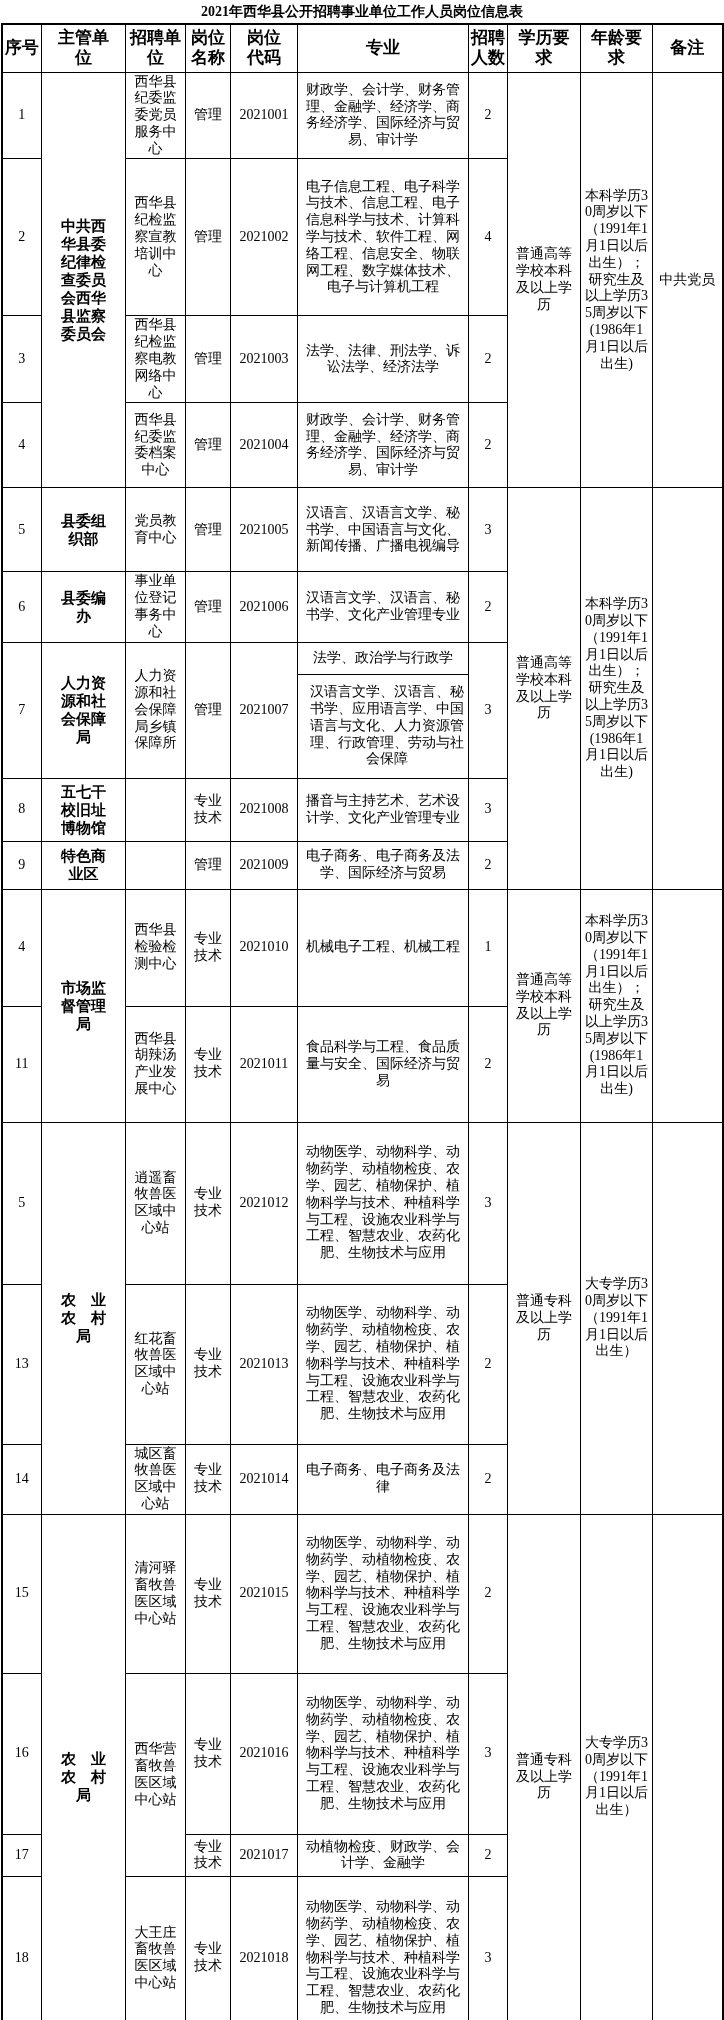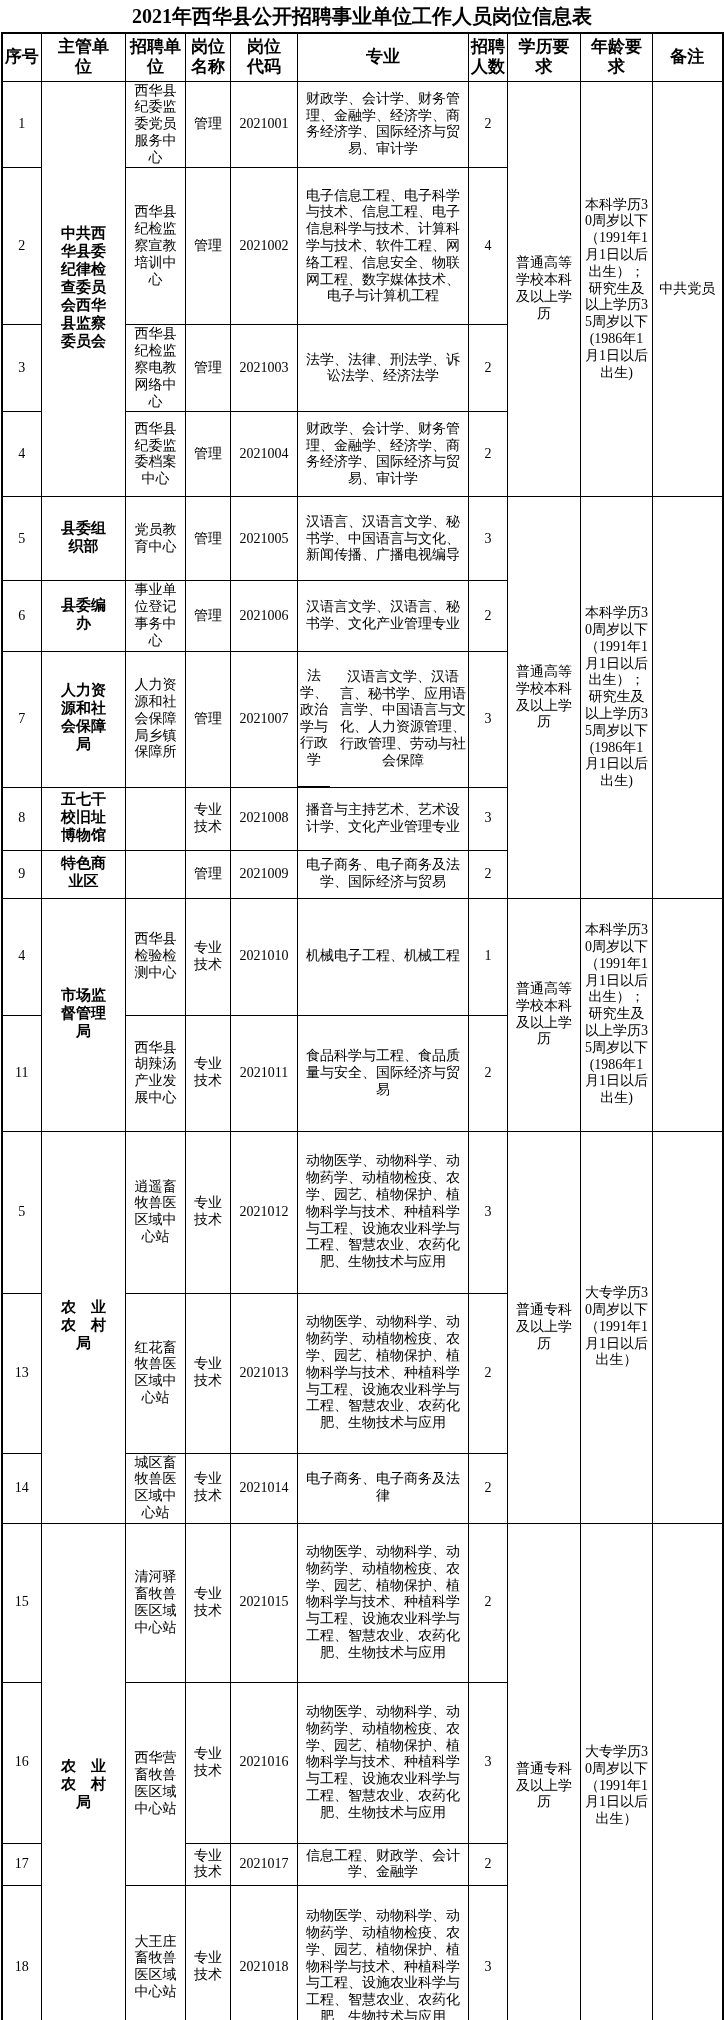--- a/index.html
+++ b/index.html
@@ -1,26 +1,26 @@
 <!DOCTYPE html>
 <html><head>
 <meta charset="utf-8">
 <style>
   html,body{margin:0;padding:0;background:#fff;color:#000;}
   body{width:724px;font-family:"Liberation Serif","DejaVu Serif",serif;}
-  .title{font-size:20px;font-weight:bold;text-align:center;padding:3px 0 2px;white-space:nowrap;}
+  .title{font-size:14px;font-weight:bold;text-align:center;padding:3px 0 2px;white-space:nowrap;}
   table{border-collapse:collapse;table-layout:fixed;width:721px;margin:0 auto;border:2px solid #000;}
   th,td{border:1px solid #000;text-align:center;vertical-align:middle;
         padding:1px 2px;font-size:14px;line-height:1.2;word-break:break-all;overflow:hidden;}
   th{font-size:17px;font-weight:bold;white-space:pre-line;padding:1px 0;}
-  td.sup{font-weight:bold;font-size:15px;padding:0 14px;white-space:pre-line;font-family:Liberation Mono, monospace;}
+  td.sup{font-weight:bold;font-size:15px;padding:0 14px;white-space:pre-line;}
   td.code{font-size:14px;letter-spacing:0;margin-left:20px;}
   td.cnt{font-size:14px;}
   td.split-cell{padding:0;}
-  .splitwrap{display:flex;height:135px;}
+  .splitwrap{display:flex;flex-direction:column;height:135px;}
   .split-a{border-bottom:1px solid #000;display:flex;align-items:center;justify-content:center;
            padding:2px;flex:0 0 27px;}
   .split-b{flex:1;display:flex;align-items:center;justify-content:center;padding:2px;margin-left:8px;}
 </style>
 </head>
 <body>
 
 <div class="title">2021年西华县公开招聘事业单位工作人员岗位信息表</div>
 
 <table>
@@ -220,21 +220,21 @@
     <td rowspan="2">西华营畜牧兽医区域中心站</td>
     <td>专业技术</td>
     <td class="code">2021016</td>
     <td>动物医学、动物科学、动物药学、动植物检疫、农学、园艺、植物保护、植物科学与技术、种植科学与工程、设施农业科学与工程、智慧农业、农药化肥、生物技术与应用</td>
     <td class="cnt">3</td>
   </tr>
   <tr style="height:42px">
     <td>17</td>
     <td>专业技术</td>
     <td class="code">2021017</td>
-    <td>信息工程、财政学、会计学、金融学</td>
+    <td>动植物检疫、财政学、会计学、金融学</td>
     <td class="cnt">2</td>
   </tr>
   <tr style="height:164px">
     <td>18</td>
     <td>大王庄畜牧兽医区域中心站</td>
     <td>专业技术</td>
     <td class="code">2021018</td>
     <td>动物医学、动物科学、动物药学、动植物检疫、农学、园艺、植物保护、植物科学与技术、种植科学与工程、设施农业科学与工程、智慧农业、农药化肥、生物技术与应用</td>
     <td class="cnt">3</td>
   </tr>

